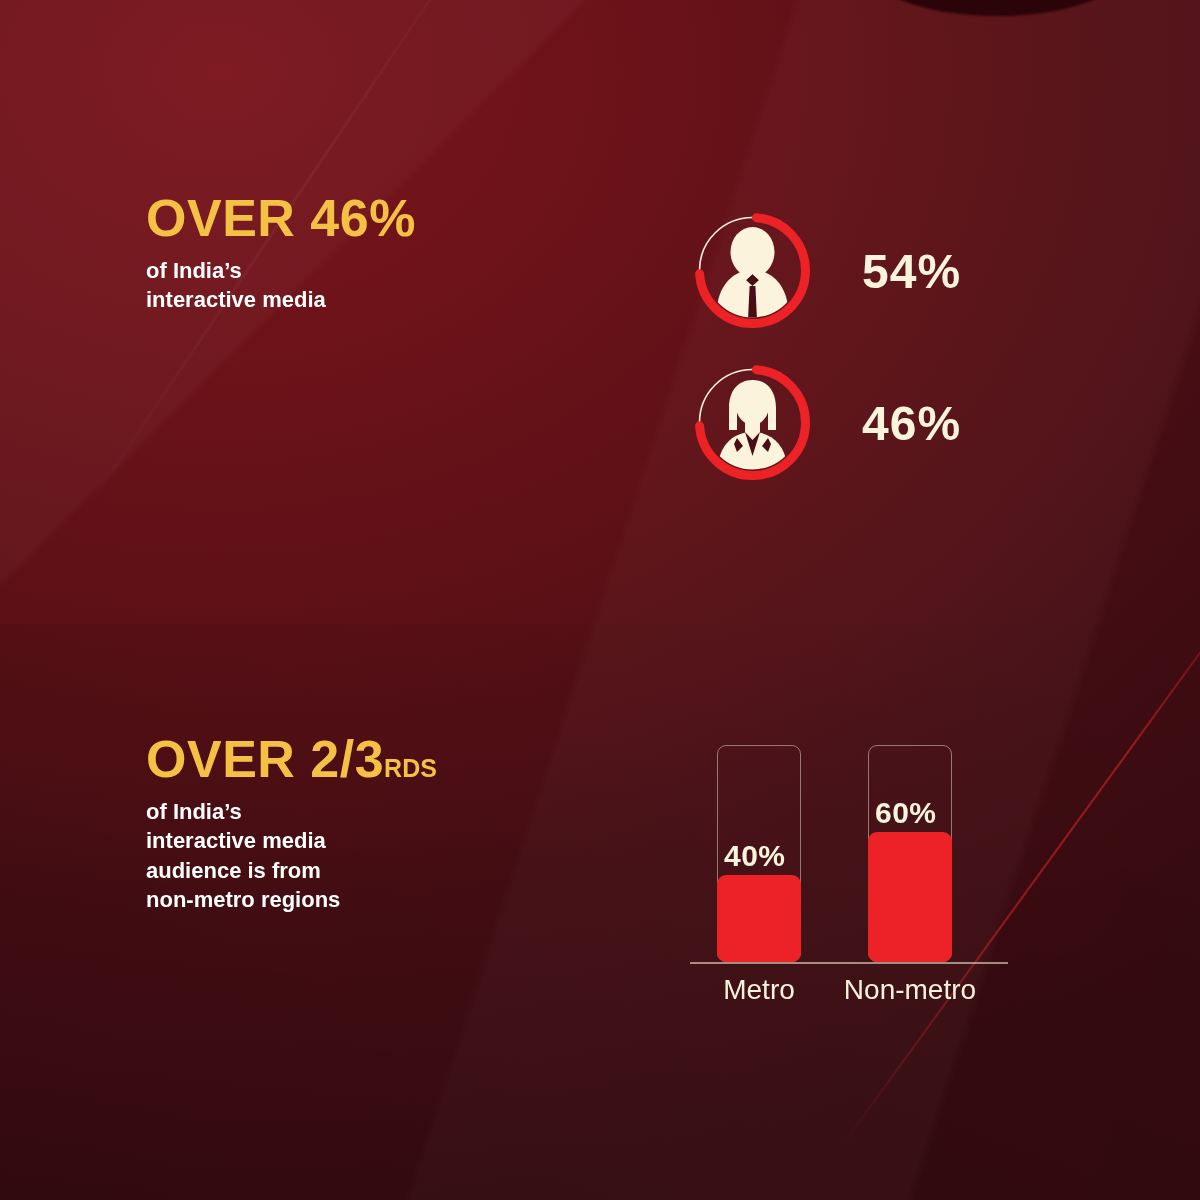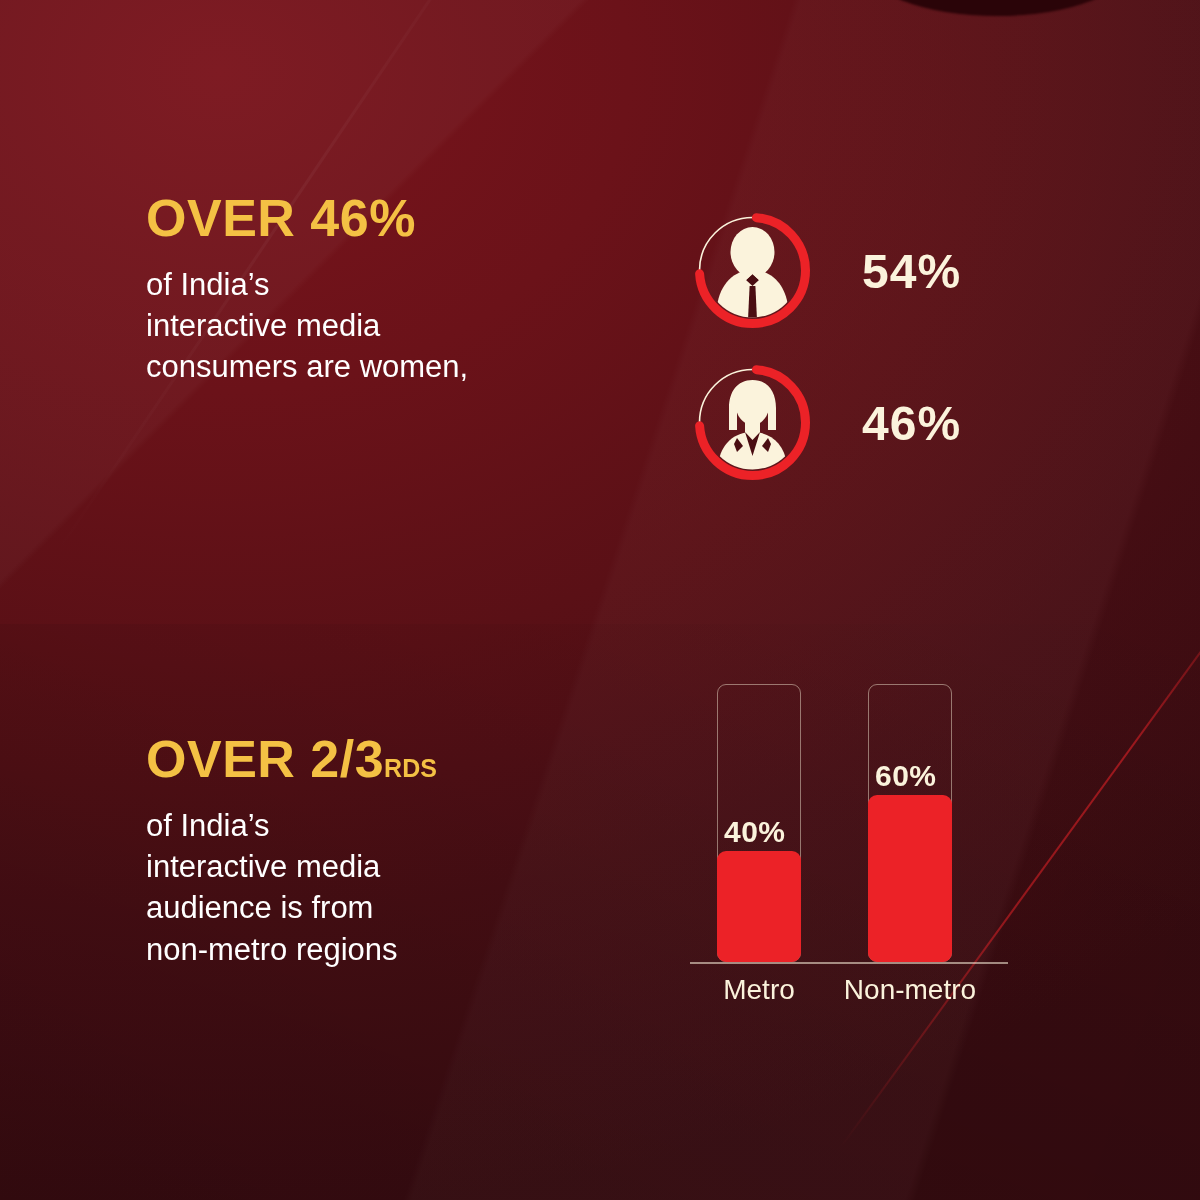--- a/index.html
+++ b/index.html
@@ -51,22 +51,22 @@
 
   
   .txt-block{position:absolute;}
   .headline{
     color:#F4C144;
     font-size:52px;font-weight:bold;letter-spacing:0.5px;
     line-height:1.0;white-space:nowrap;
   }
   .headline .sub{font-size:25px;letter-spacing:0px;vertical-align:baseline;}
   .body-copy{
-    color:#FFFFFF;font-size:31px;font-weight:normal;line-height:1.33;
-    margin-top:20px;
+    color:#FFFFFF;font-size:22px;font-weight:bold;line-height:1.33;
+    margin-top:12px;
   }
   .body-copy div{white-space:nowrap;}
 
   #block-gender{left:146px;top:192px;width:470px;}
   #block-metro{left:146px;top:733px;width:470px;}
 
   
   #gender-chart{position:absolute;left:690px;top:186px;width:330px;height:340px;}
   .chart-title{
     color:#FBF3DC;font-size:25px;font-weight:bold;letter-spacing:1.6px;
@@ -77,21 +77,21 @@
   .donut{position:absolute;left:0;top:0;width:125px;height:125px;}
   .donut svg{display:block;}
   .pct{
     position:absolute;left:172px;top:50%;transform:translateY(-50%);
     color:#FBF3DC;font-size:48px;font-weight:bold;letter-spacing:1px;
   }
 
   
   #bar-chart{position:absolute;left:690px;top:690px;width:330px;height:320px;}
   .bars{position:relative;height:272px;}
-  .bar-wrap{position:absolute;bottom:0;width:84px;height:278px;}
+  .bar-wrap{position:absolute;bottom:0;width:84px;height:217px;}
   .bar-wrap.metro{left:27px;}
   .bar-wrap.nonmetro{left:178px;}
   .bar-outline{
     position:absolute;left:0;top:0;width:100%;height:100%;
     border:1.5px solid rgba(251,243,220,0.45);border-radius:9px;
     box-sizing:border-box;
   }
   .bar-fill{
     position:absolute;left:0;bottom:0;width:100%;
     background:#EC2227;border-radius:9px;
@@ -126,21 +126,20 @@
   <div class="streak streak-a"></div>
   <div class="topblob"></div>
 
   <div class="txt-block" id="block-gender">
     <div class="headline">
       <span>OVER 46%</span><span class="sub"></span>
     </div>
     <div class="body-copy">
       <div>of India’s</div>
       <div>interactive media</div>
-      <div>consumers are women,</div>
     </div>
   </div>
 
   <div id="gender-chart">
 
     <div class="donut-row">
       <div class="donut">
         <svg width="125" height="125" viewBox="0 0 125 125" aria-hidden="true">
           <defs>
             <clipPath id="clipMale">

